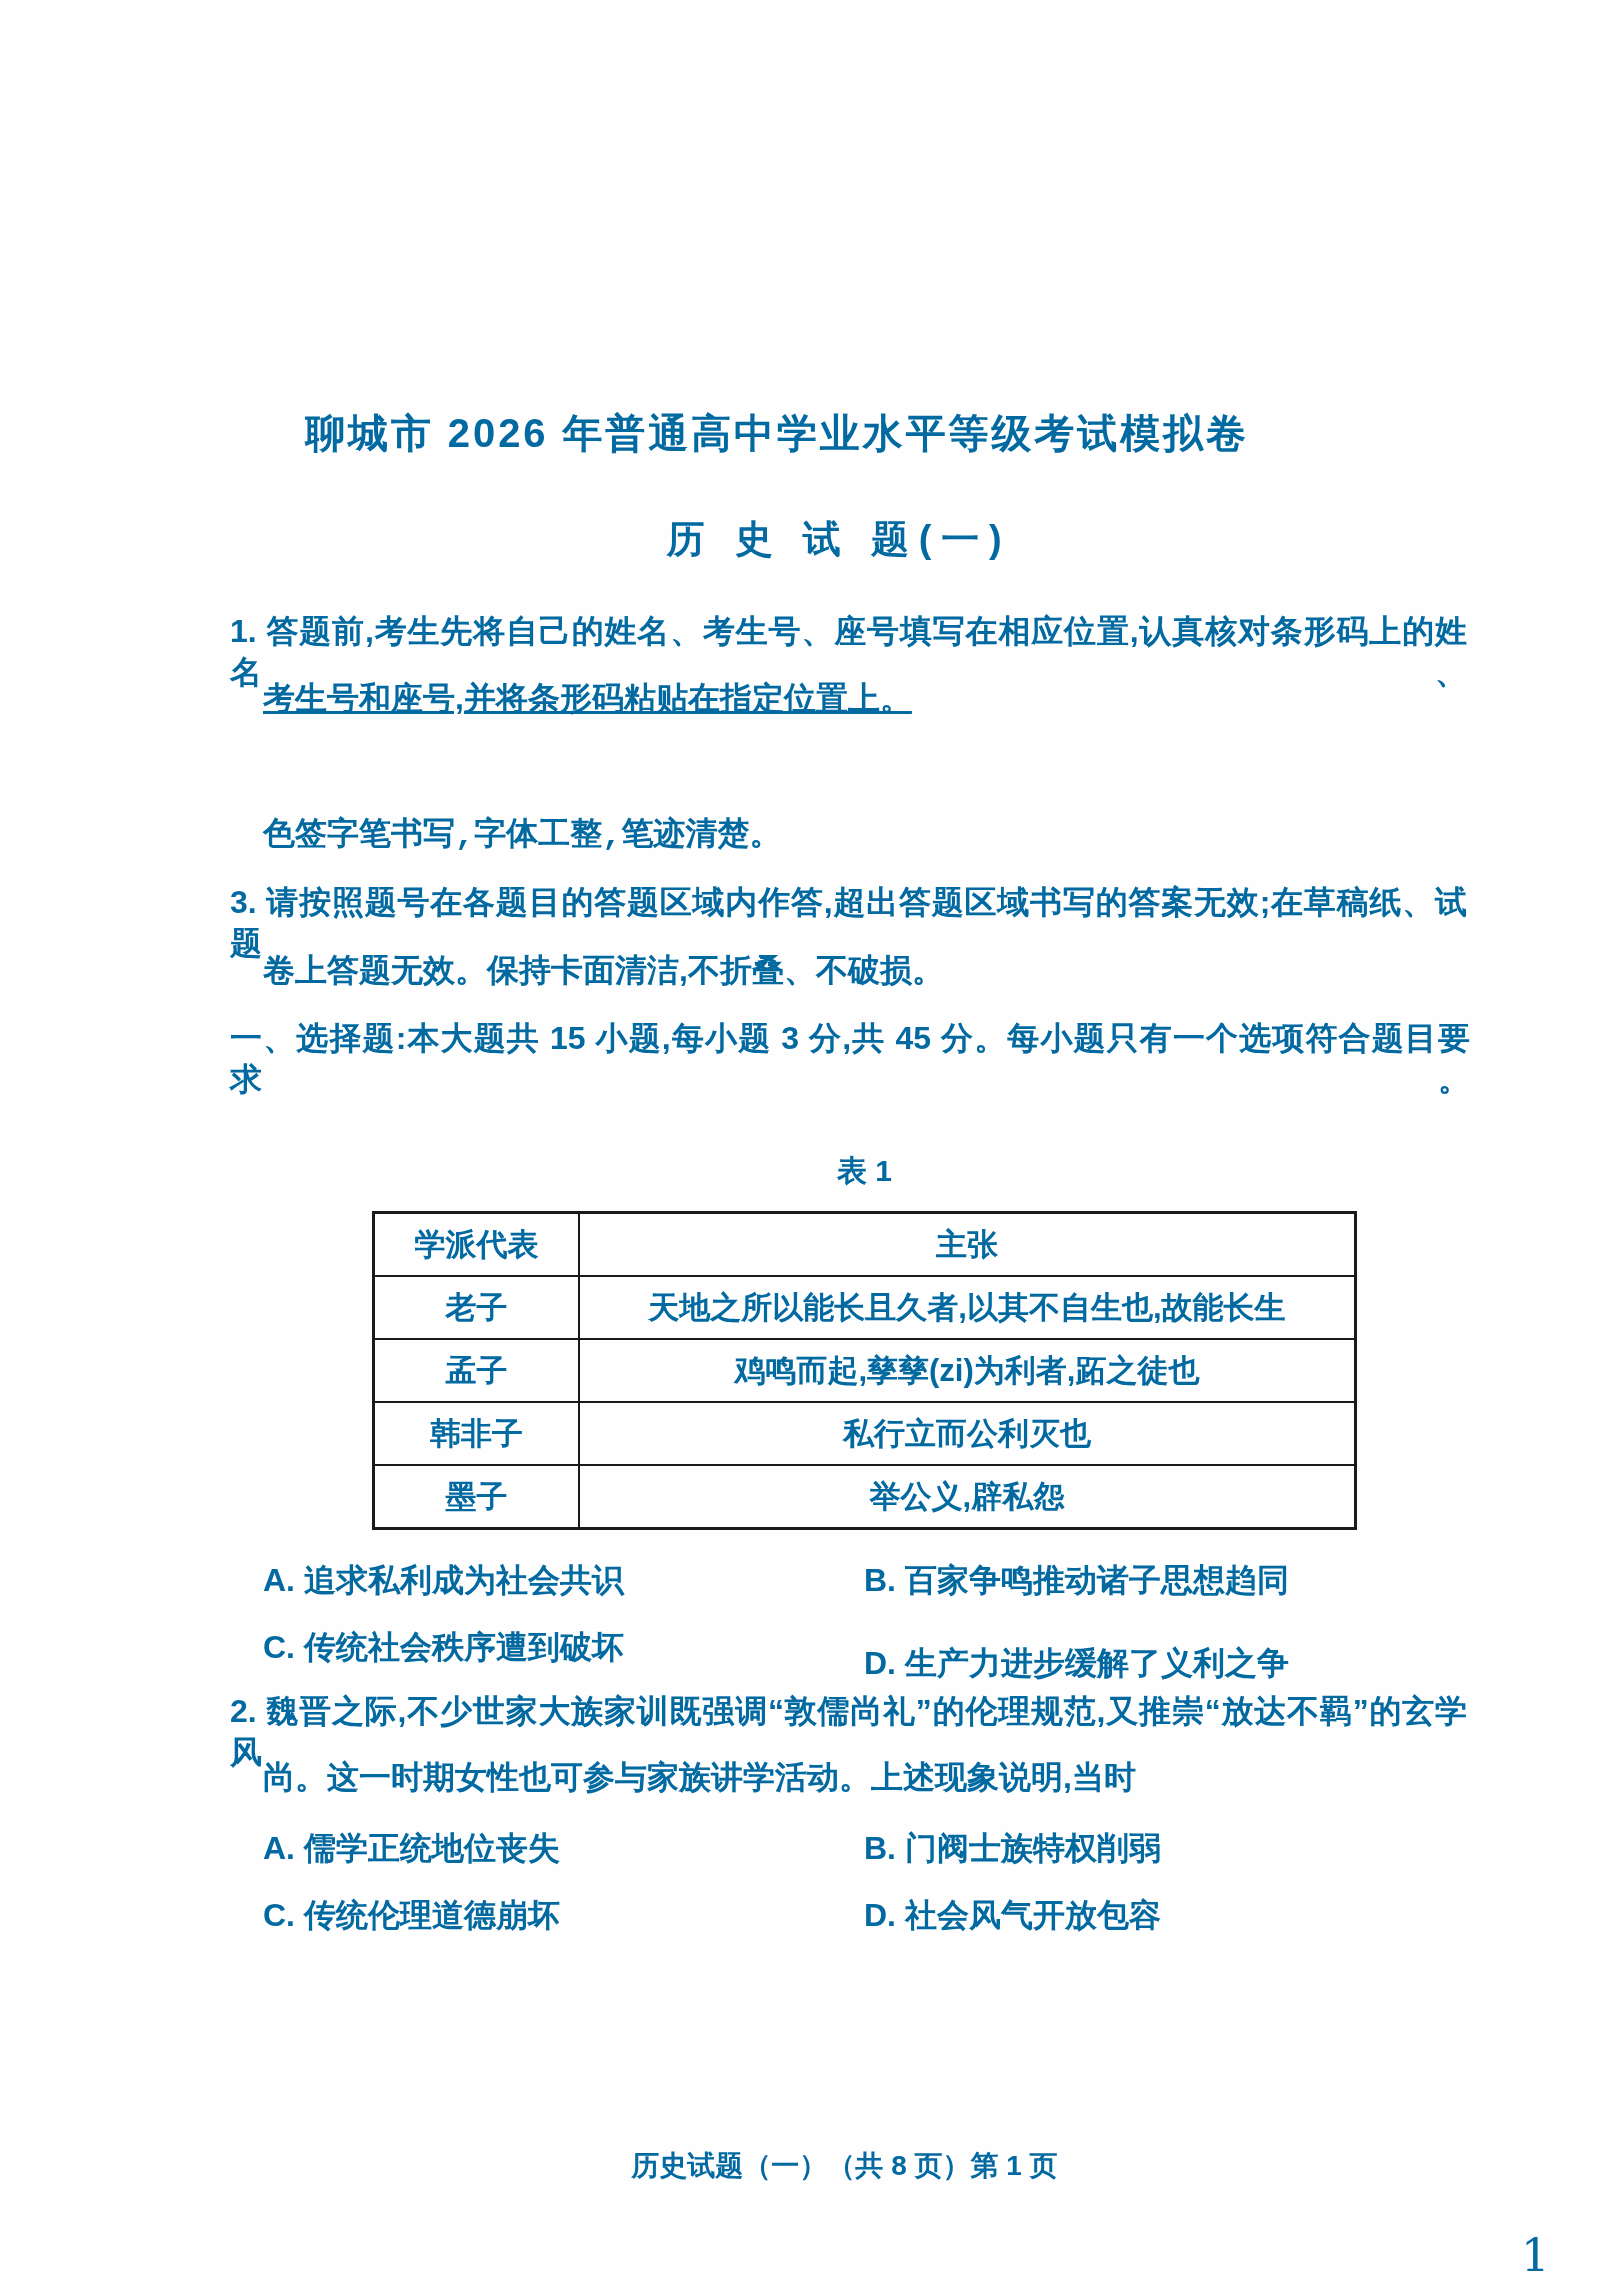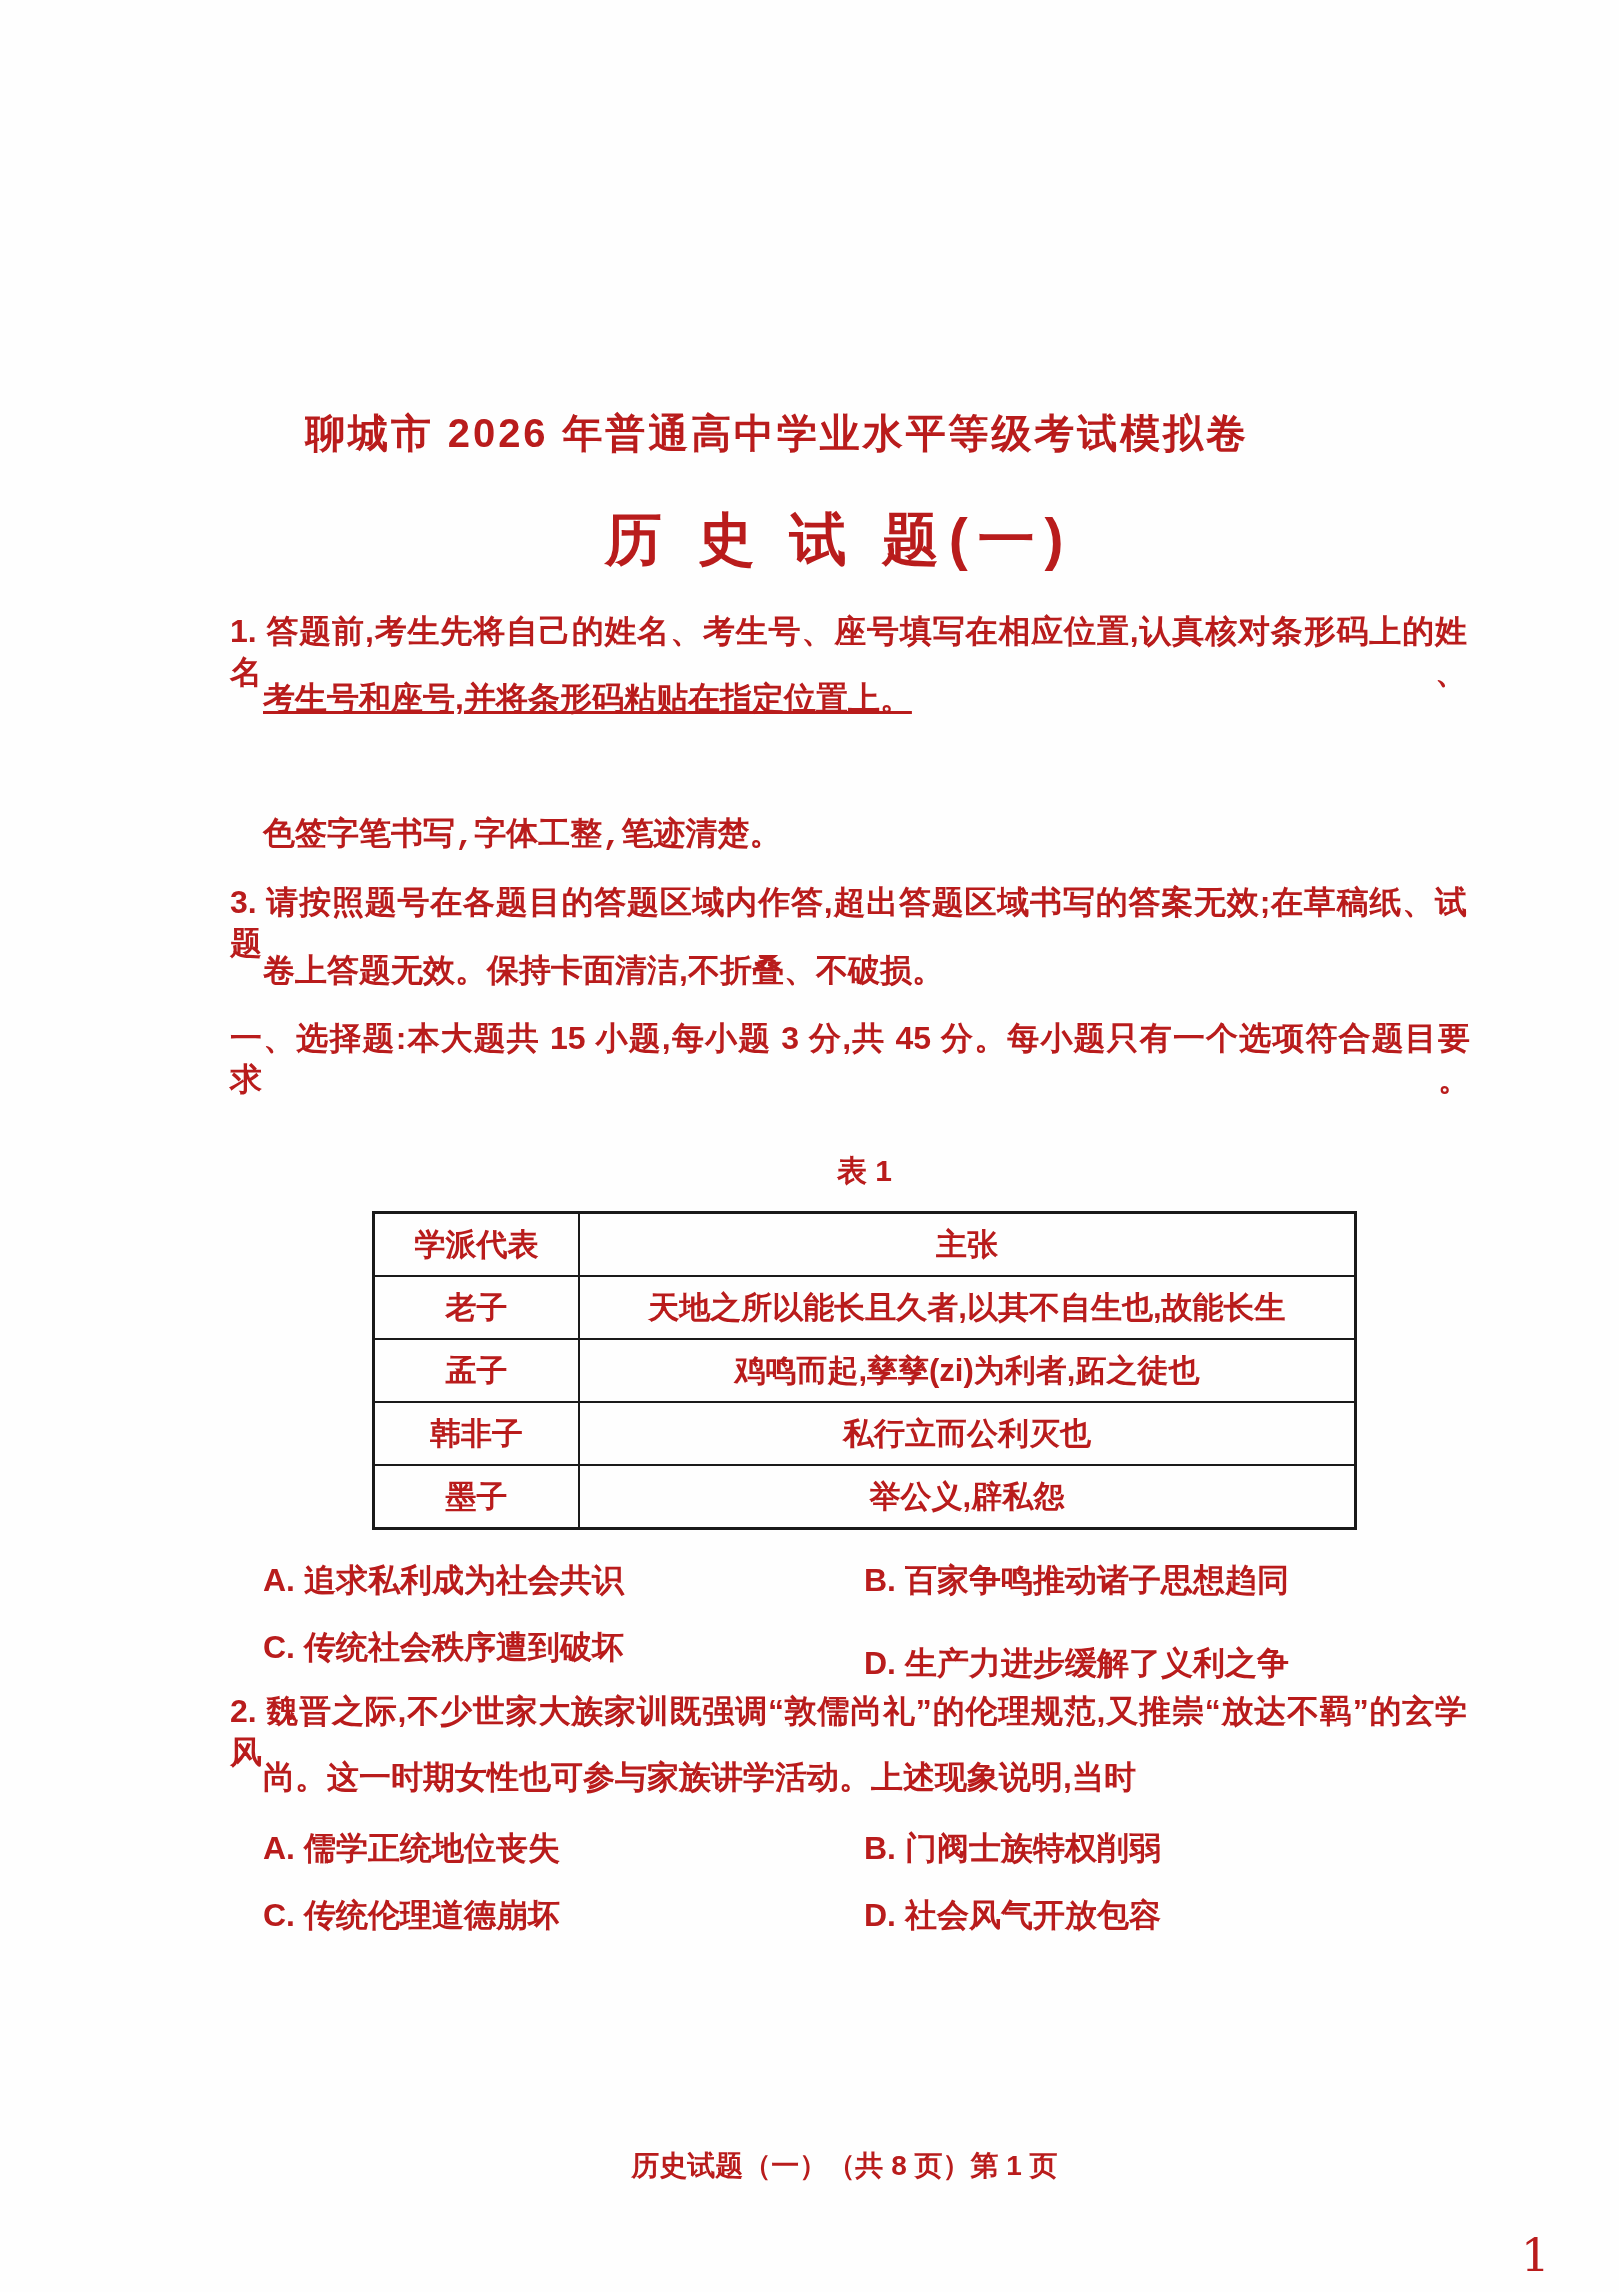--- a/index.html
+++ b/index.html
@@ -4,21 +4,21 @@
 <style>
   html,body { margin:0; padding:0; background:#e8e8e8; }
   .page {
     position:relative;
     width:1619px; height:2293px;
     margin:0 auto;
     background:#fefefe;
     overflow:hidden;
     font-family:"Liberation Sans", sans-serif;
     font-weight:700;
-    color:#b91c1c;
+    color:#0369a1;
   }
   .line {
     position:absolute;
     font-size:32px;
     line-height:41px;
     white-space:pre;
   }
   .fill {
     white-space:normal;
     text-align:justify;
@@ -26,21 +26,21 @@
     width:1237px;
   }
   [data-name="exam-header-title"] {
     top:413px; left:0; width:1554px;
     text-align:center; text-align-last:center;
     font-size:40px; letter-spacing:2.9px; white-space:pre;
   }
   [data-name="page-title"] {
     top:504px; left:59px; width:1560px;
     text-align:center; text-align-last:center;
-    font-size:57px; letter-spacing:9.8px; line-height:71px; white-space:pre;
+    font-size:38px; letter-spacing:9.8px; line-height:71px; white-space:pre;
   }
   [data-name="notice-1-line-1"] { top:611px; left:230px; }
   [data-name="notice-1-line-2"] { top:678px; left:263px;text-decoration:underline; }
   [data-name="notice-2-line-1"] { top:745px; left:230px; }
   [data-name="notice-2-line-2"] { top:815px; left:263px;font-family:Liberation Mono, monospace; }
   [data-name="notice-3-line-1"] { top:882px; left:230px; }
   [data-name="notice-3-line-2"] { top:950px; left:263px; }
   [data-name="section-heading"] { top:1018px; left:230px; width:1240px; }
   [data-name="question-1-stem"] { top:1086px; left:232px; }
   [data-name="table-caption"]   { top:1150px; left:372px; width:985px; text-align:center; font-size:30px; }

